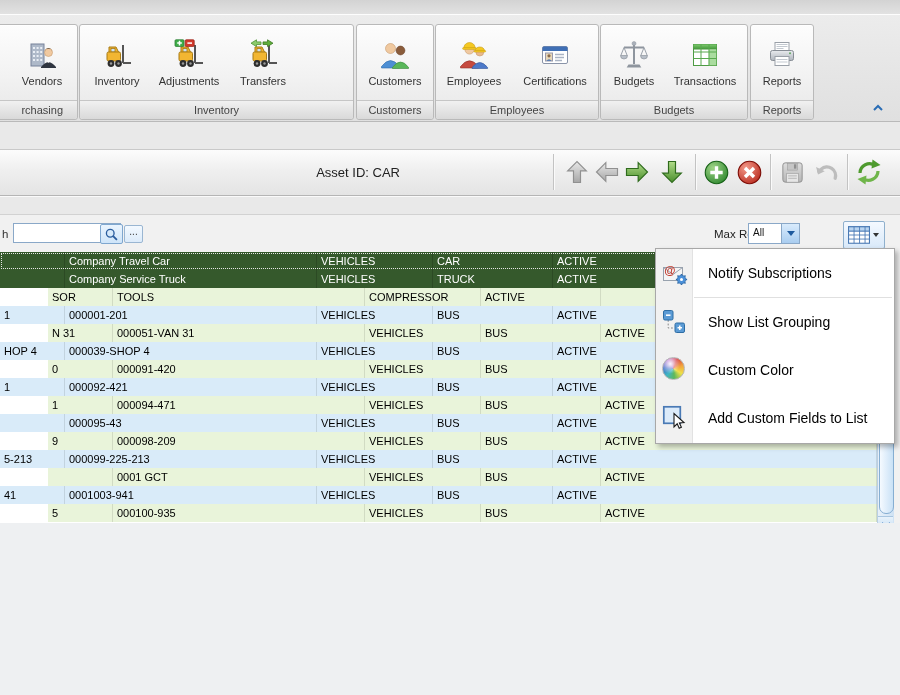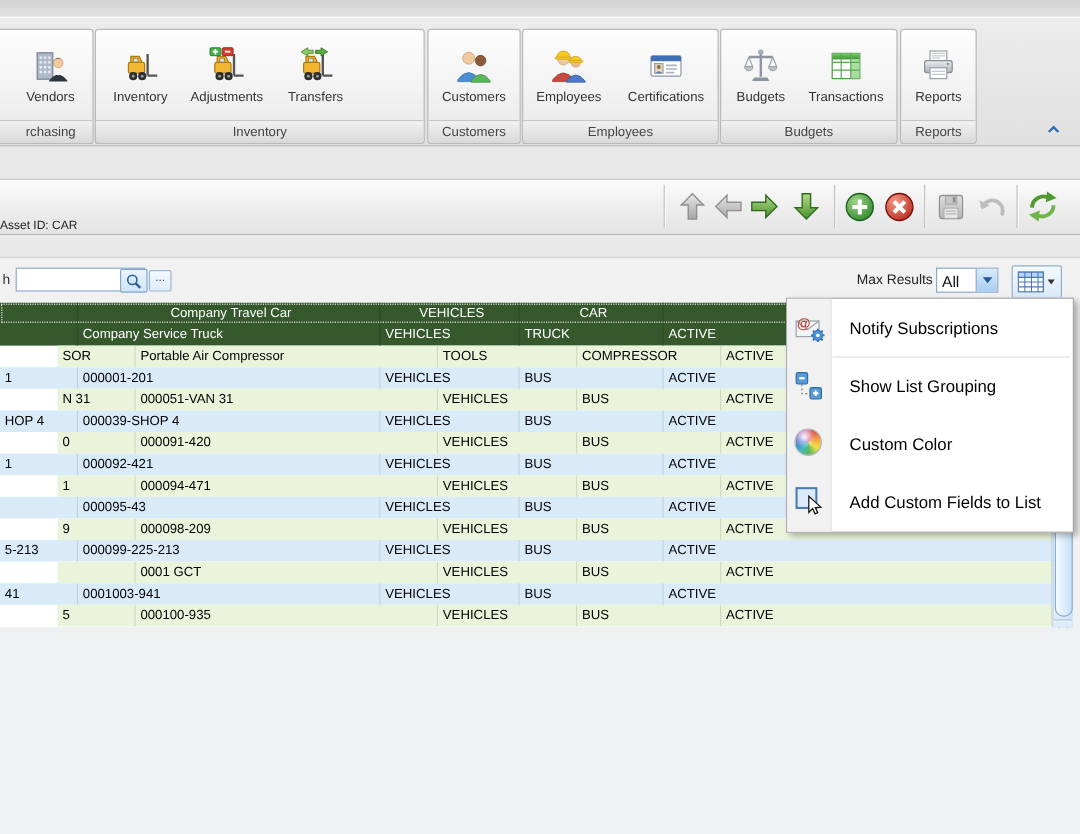--- a/index.html
+++ b/index.html
@@ -18,39 +18,39 @@
     background:linear-gradient(#f1f1f1,#d9d9d9);border-top:1px solid #c6c6c6;
     border-radius:0 0 3px 3px;text-align:center;font-size:11px;color:#444;white-space:nowrap;}
   .rbtn{position:absolute;top:12px;height:82px;text-align:center;font-size:11px;color:#333;
     cursor:default;line-height:13px;}
   .rbtn .ric{display:block;width:32px;height:32px;margin:2px auto 4px;}
   .ribbon-collapse{position:absolute;right:16px;bottom:8px;width:12px;height:10px;}
   
   .toolbar{position:absolute;left:0;top:149px;width:900px;height:45px;
     background:linear-gradient(#fcfcfc,#efefef 45%,#e4e4e4);
     border-top:1px solid #c9c9c9;border-bottom:1px solid #b5b5b5;box-shadow:0 1px 0 #fafafa;}
-  .tb-title{position:absolute;left:0;top:16px;width:400px;height:45px;line-height:45px;
-    text-align:left;font-size:10px;color:#222;}
+  .tb-title{position:absolute;left:0;top:0;width:400px;height:45px;line-height:45px;
+    text-align:right;font-size:13px;color:#222;}
   .tb-sep{position:absolute;top:4px;height:36px;width:0;border-left:1px solid #c3c3c3;border-right:1px solid #fafafa;}
   .tbtn{position:absolute;top:6px;width:32px;height:32px;display:flex;align-items:center;justify-content:center;}
   
   .content{position:absolute;left:0;top:214px;width:900px;height:448px;background:#f1f1f1;
     border-top:1px solid #d2d2d2;}
   
   .search-label{position:absolute;left:2px;top:228px;font-size:11.5px;color:#333;}
   .search-input{position:absolute;left:13px;top:223px;width:108px;height:20px;border:1px solid #8aa8c8;
     background:#fff;font-size:11px;padding:0 3px;box-sizing:border-box;outline:none;font-family:"Liberation Sans",sans-serif;}
   .mag-btn{position:absolute;left:100px;top:224px;width:21px;height:18px;border:1px solid #7fa7cf;
     background:linear-gradient(#eaf4fe,#cfe5f9);border-radius:2px;display:flex;align-items:center;justify-content:center;}
   .dots-btn{position:absolute;left:124px;top:225px;width:17px;height:16px;border:1px solid #9ab6d2;
     background:linear-gradient(#f3f9ff,#dcebfa);border-radius:2px;font-size:10px;color:#444;
     text-align:center;line-height:12px;}
   .maxres-label{position:absolute;left:714px;top:228px;font-size:11.5px;color:#222;}
-  .maxres-box{position:absolute;left:780px;top:223px;width:52px;height:21px;border:1px solid #8aa8c8;
-    background:#fff;box-sizing:border-box;font-size:13px;color:#111;}
+  .maxres-box{position:absolute;left:748px;top:223px;width:52px;height:21px;border:1px solid #8aa8c8;
+    background:#fff;box-sizing:border-box;font-size:10px;color:#111;}
   .maxres-value{position:absolute;left:4px;top:3px;}
   .maxres-chev{position:absolute;right:0;top:0;width:17px;height:19px;
     background:linear-gradient(#d9ebfc,#a9cdf0);border-left:1px solid #8aa8c8;
     display:flex;align-items:center;justify-content:center;}
   .maxres-chev i{width:0;height:0;border-left:4px solid transparent;border-right:4px solid transparent;
     border-top:5px solid #1e5a9e;}
   .gridopt-btn{position:absolute;left:843px;top:221px;width:40px;height:26px;border:1px solid #8fb0cd;
     background:linear-gradient(#f4f9ff,#d9e9f9);border-radius:2px;display:flex;align-items:center;}
   .gridopt-btn .caret{width:0;height:0;margin-left:3px;border-left:3.5px solid transparent;
     border-right:3.5px solid transparent;border-top:4px solid #333;}
@@ -58,21 +58,21 @@
   .grid{position:absolute;left:0;top:252px;width:877px;height:281px;overflow:hidden;background:#fff;}
   .grow{display:grid;grid-template-columns:65px 252px 116px 120px 1fr;height:18px;line-height:18px;
     font-size:11px;color:#000;white-space:nowrap;}
   .grow>div{padding:0 0 0 4px;overflow:hidden;border-right:1px solid rgba(0,0,0,.10);}
   .ghead{background:linear-gradient(#ffffff,#dadada);border-bottom:1px solid #979797;color:#1a1a1a;}
   .ghead>div{border-right:1px solid #9a9a9a;}
   .grow.g{background:#e9f4da;margin-left:48px;}
   .grow.b{background:#d9ebf9;}
   .grow.sel{background:#35592c;color:#fff;}
   .grow.sel>div{border-right:1px solid #2c4a24;}
-  .grow.focused{outline:1px dotted #e6e6e6;outline-offset:-2px;text-align:center;}
+  .grow.focused{outline:1px dotted #e6e6e6;outline-offset:-2px;}
   
   .vscroll{position:absolute;left:877px;top:252px;width:16px;height:281px;
     background:linear-gradient(to right,#e7f0f9,#cfe2f4);border-left:1px solid #b9cfe4;}
   .vthumb{position:absolute;left:1px;top:18px;width:13px;height:242px;border:1px solid #86aed2;border-radius:7px;
     background:linear-gradient(to right,#f5faff,#c9e1f6);}
   .vdown{position:absolute;left:0;bottom:0;width:15px;height:16px;
     background:linear-gradient(#e8f2fb,#bcd8f0);border-top:1px solid #a9c6e0;
     display:flex;align-items:center;justify-content:center;}
   .hscroll{position:absolute;left:0;top:533px;width:893px;height:9px;
     background:linear-gradient(#dfeefb,#b9d6ee 50%,#dfeefb);border-top:1px solid #9fc0dd;border-bottom:1px solid #9fc0dd;}
@@ -414,21 +414,20 @@
     </div>
         <div class="grow sel">
       <div></div>
       <div>Company Service Truck</div>
       <div>VEHICLES</div>
       <div>TRUCK</div>
       <div>ACTIVE</div>
     </div>
         <div class="grow g">
       <div>SOR</div>
-      <div>Portable Air Compressor</div>
       <div>TOOLS</div>
       <div>COMPRESSOR</div>
       <div>ACTIVE</div>
     </div>
         <div class="grow b">
       <div>1</div>
       <div>000001-201</div>
       <div>VEHICLES</div>
       <div>BUS</div>
       <div>ACTIVE</div>

